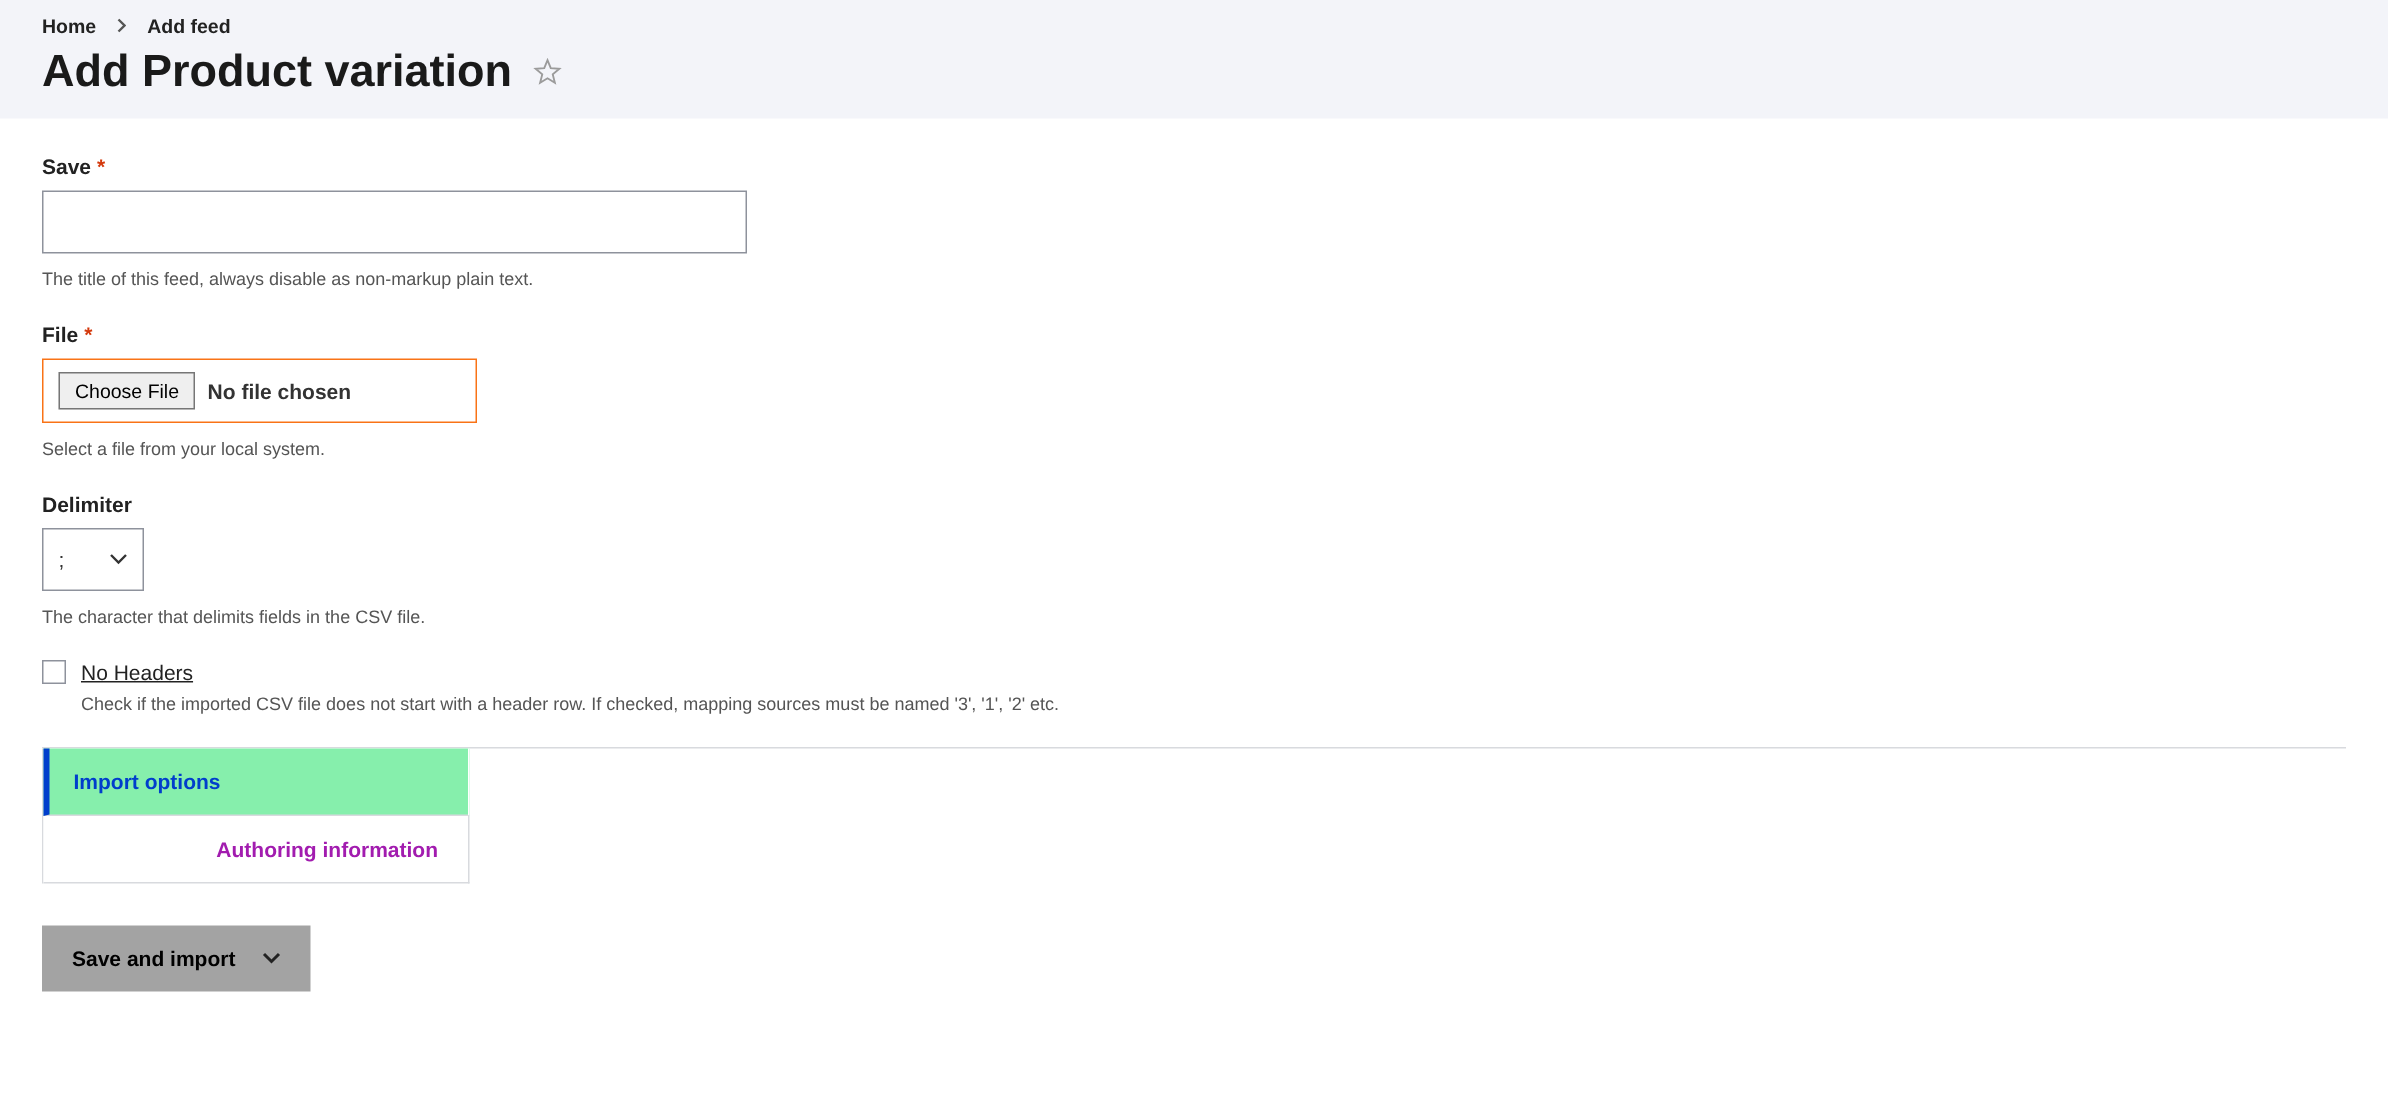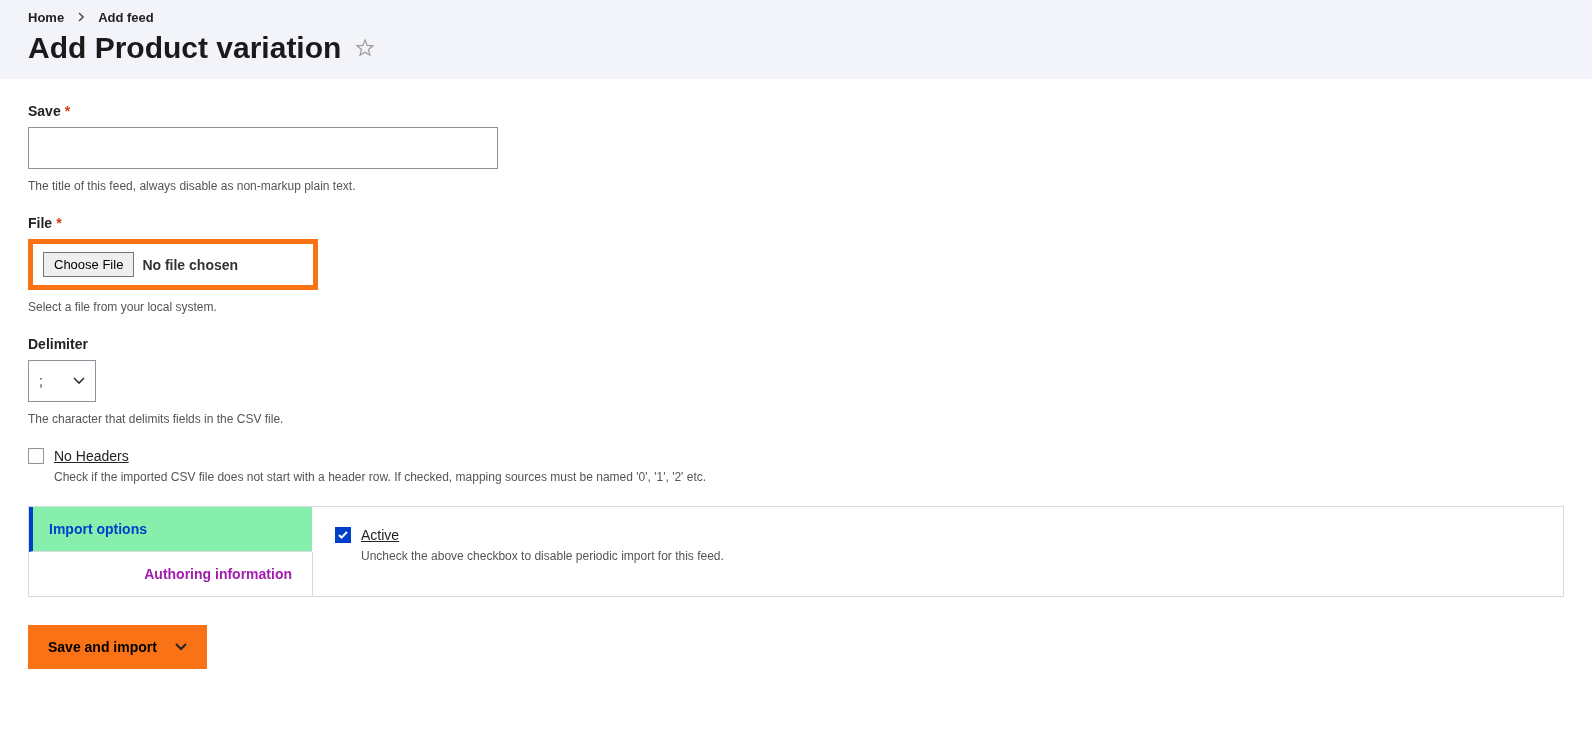--- a/index.html
+++ b/index.html
@@ -46,21 +46,21 @@
     padding: 6px 10px; font-size: 14px;
     background: #fff;
   }
   .description {
     font-size: 12px;
     color: #555;
     margin-top: 10px;
   }
   .file-wrap {
     width: 290px;
-    border: 5px solid #f97316;
+    border: 1px solid #f97316;
     padding: 8px 10px;
     display: flex; align-items: center; gap: 8px;
     background: #fff;
   }
   .file-button {
     border: 1px solid #767676;
     background: #efefef;
     font-size: 13px;
     padding: 4px 10px;
     cursor: pointer;
@@ -126,21 +126,21 @@
   .vt-pane {
     flex: 1;
     border-right: 1px solid #d8dade;
     border-bottom: 1px solid #d8dade;
     padding: 20px 22px 24px 22px;
     min-height: 88px;
   }
   .submit-row { margin-top: 28px; }
   .submit-btn {
     display: inline-flex; align-items: center; gap: 18px;
-    background: #f97316;
+    background: #a3a3a3;
     border: none;
     padding: 14px 20px;
     font-size: 14px; font-weight: 700;
     cursor: pointer;
     font-family: inherit;
   }
   .submit-btn .chev svg { display: block; }
 </style>
 </head>
 <body>
@@ -201,39 +201,28 @@
       </span>
     </div>
     <div class="description">The character that delimits fields in the CSV file.</div>
   </div>
 
   <div class="form-item">
     <div class="checkbox-row">
       <span class="checkbox-box"></span>
       <span class="checkbox-label">No Headers</span>
     </div>
-    <div class="indented-desc">Check if the imported CSV file does not start with a header row. If checked, mapping sources must be named '0', '1', '2' etc.</div>
+    <div class="indented-desc">Check if the imported CSV file does not start with a header row. If checked, mapping sources must be named '3', '1', '2' etc.</div>
   </div>
 
   <div class="vt-section">
     <div class="vt-wrap">
       <div class="vt-tabs">
         <div class="vt-tab active">Import options</div>
         <div class="vt-tab inactive">Authoring information</div>
-      </div>
-      <div class="vt-pane">
-        <div class="checkbox-row">
-          <span class="checkbox-box checked">
-            <svg width="10" height="8" viewBox="0 0 10 8">
-                <path d="M1 4 L3.5 6.5 L9 1" fill="none" stroke="#fff" stroke-width="2"></path>
-              </svg>
-          </span>
-          <span class="checkbox-label">Active</span>
-        </div>
-        <div class="indented-desc">Uncheck the above checkbox to disable periodic import for this feed.</div>
       </div>
     </div>
   </div>
 
   <div class="submit-row">
     <button type="button" class="submit-btn">
       <span>Save and import</span>
       <span class="chev">
         <svg width="12" height="8" viewBox="0 0 12 8">
             <path d="M1 1 L6 6 L11 1" fill="none" stroke="#222" stroke-width="2"></path>

